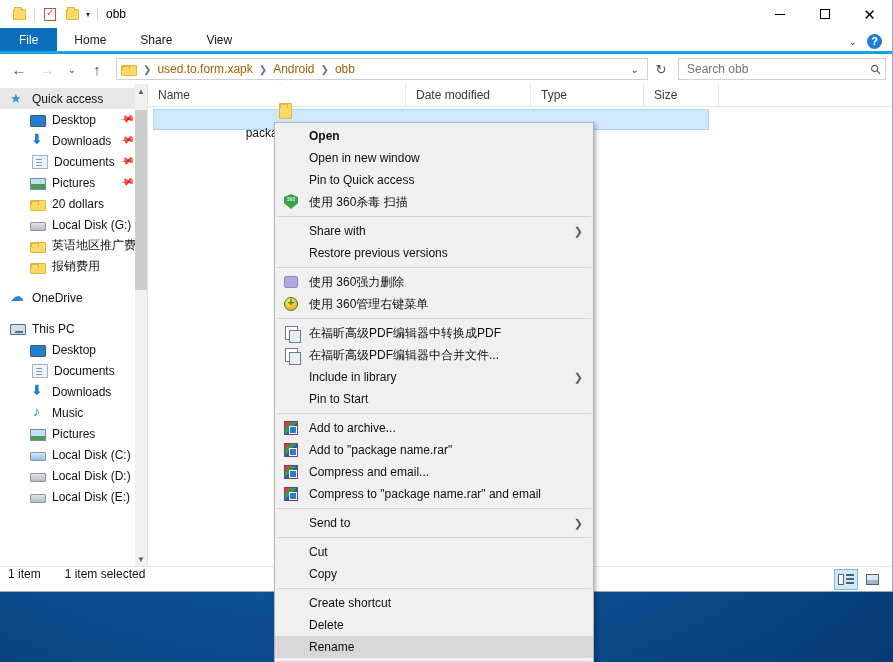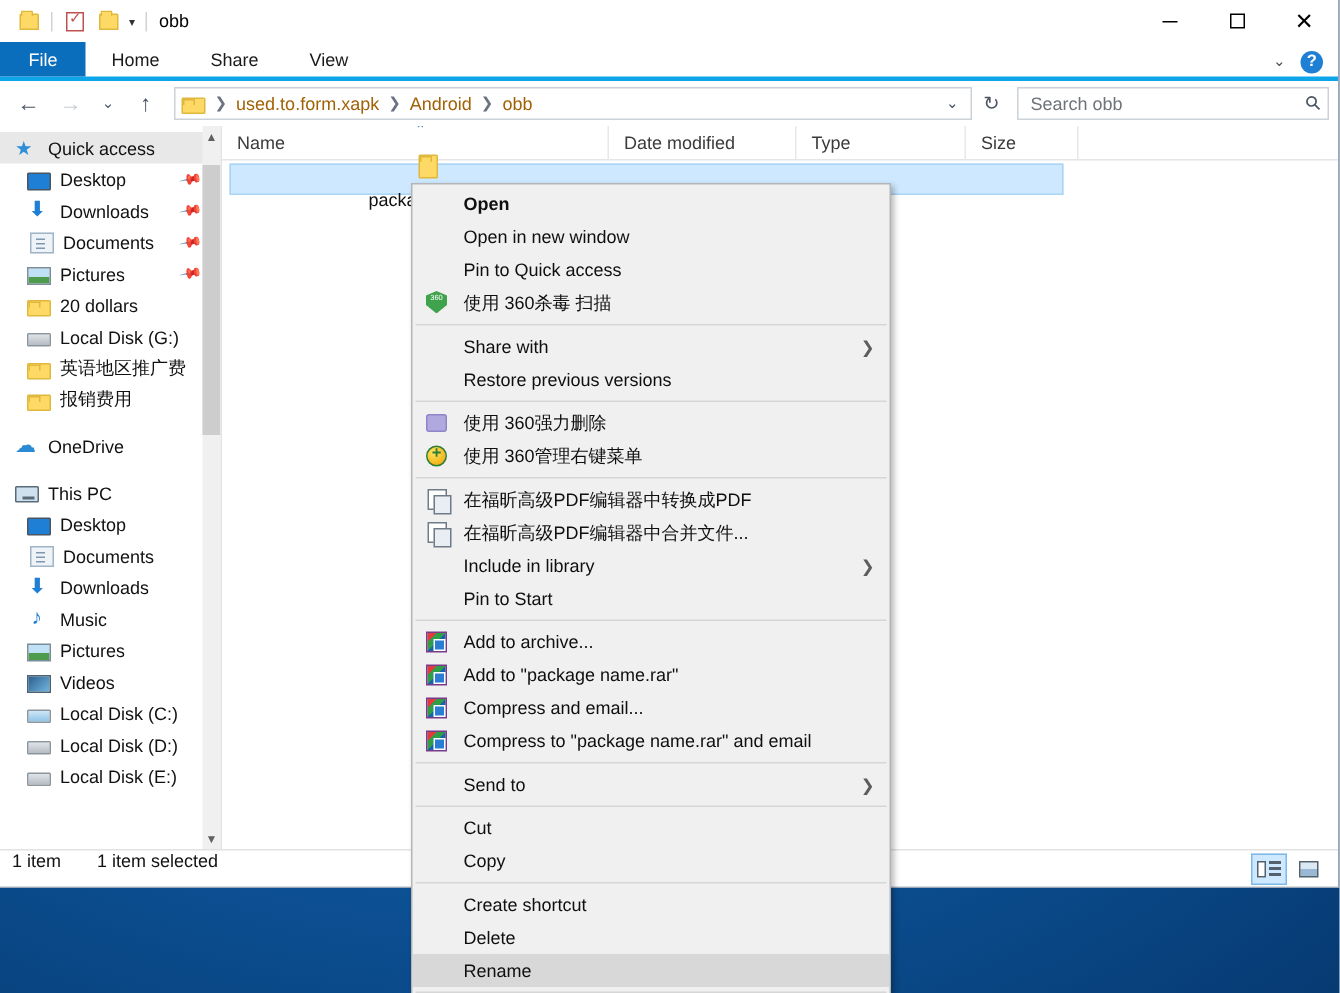--- a/index.html
+++ b/index.html
@@ -139,21 +139,21 @@
   #nav-pane {
     width: 148px; flex: 0 0 148px; background: #fff;
     border-right: 1px solid #e2e2e2; position: relative;
     overflow: hidden; font-size: 12px; padding-top: 4px;
   }
   .nav-item {
     height: 21px; display: flex; align-items: center;
     padding-left: 10px; gap: 6px; color: #111; white-space: nowrap;
     position: relative;
   }
-  .nav-item.indent1 { padding-left: 18px; }
+  .nav-item.indent1 { padding-left: 30px; }
   .nav-item.selected { background: #e8e8e8; }
   .nav-gap { height: 10px; }
   .ni-label { overflow: hidden; }
   .pin {
     position: absolute; right: 14px; font-size: 10px;
     color: #9aa3ab; transform: rotate(35deg);
   }
   
   .ic { width: 16px; height: 16px; flex: 0 0 16px; position: relative; }
   .ic-star::before{ content:"★"; color:#2e8fd8; font-size:13px; position:absolute; top:0; left:0;}
@@ -446,24 +446,20 @@
       </div>
       <div class="nav-item indent1">
         <span class="ic ic-music"></span>
         <span class="ni-label">Music</span>
       </div>
       <div class="nav-item indent1">
         <span class="ic ic-pic"></span>
         <span class="ni-label">Pictures</span>
       </div>
       <div class="nav-item indent1">
-        <span class="ic ic-video"></span>
-        <span class="ni-label">Videos</span>
-      </div>
-      <div class="nav-item indent1">
         <span class="ic ic-drive sys"></span>
         <span class="ni-label">Local Disk (C:)</span>
       </div>
       <div class="nav-item indent1">
         <span class="ic ic-drive"></span>
         <span class="ni-label">Local Disk (D:)</span>
       </div>
       <div class="nav-item indent1">
         <span class="ic ic-drive"></span>
         <span class="ni-label">Local Disk (E:)</span>

